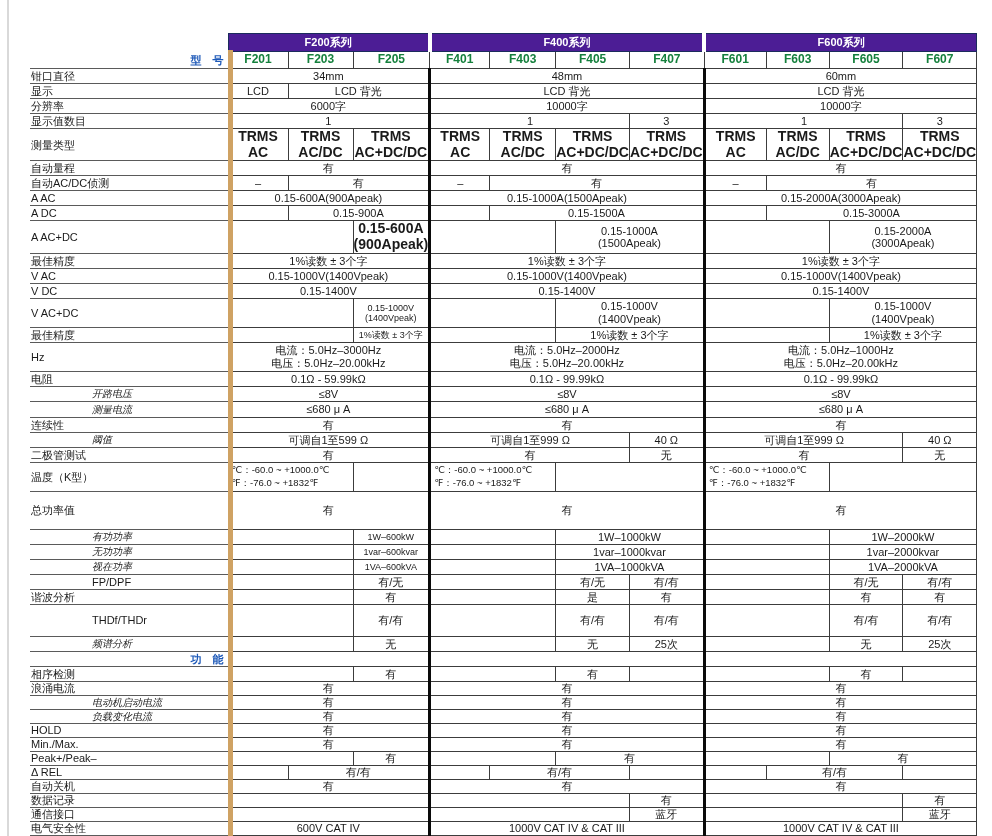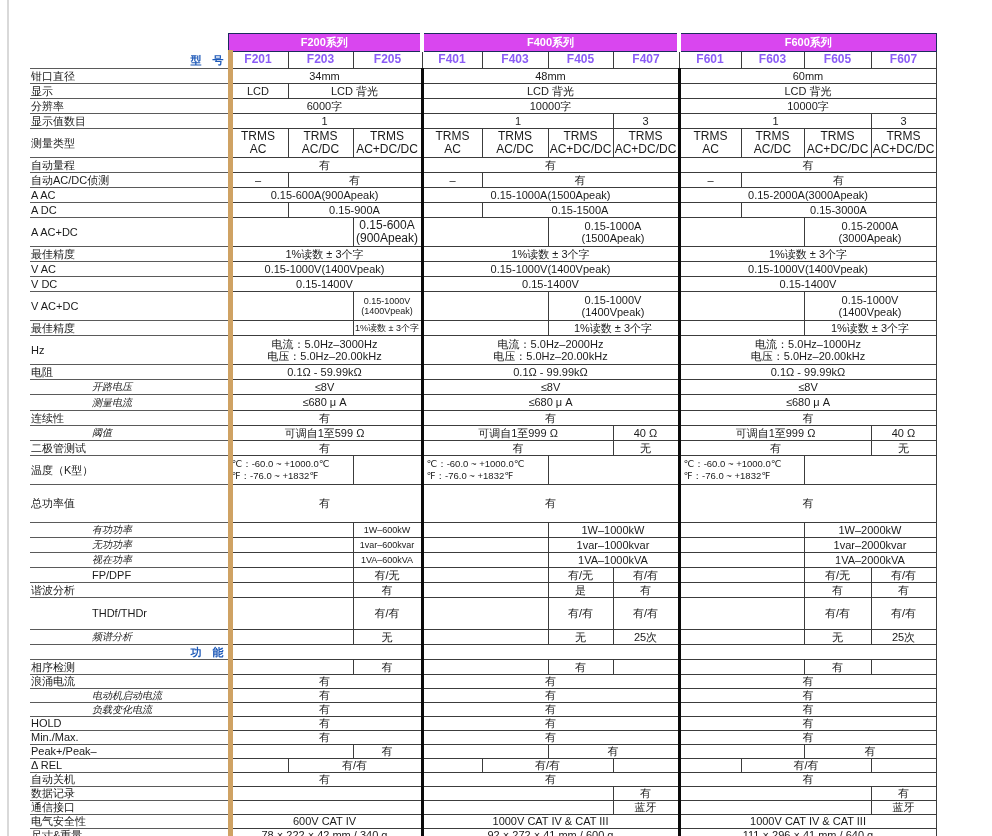--- a/index.html
+++ b/index.html
@@ -13,24 +13,24 @@
      line-height:1.12;white-space:pre-line;overflow:hidden;}
   
   td.lab{text-align:left;border:none;border-bottom:1px solid #5a5a5a;font-size:11px;padding-left:1px;}
   td.lab.nob{border-bottom:none;}
   td.lab.sec{color:#1d59b8;font-weight:bold;letter-spacing:4px;text-align:right;}
   td.lab.sub{padding-left:62px;font-family:"DejaVu Serif",serif;font-style:italic;font-size:10px;color:#222;}
   td.lab.sub2{padding-left:62px;font-size:11px;}
   
   td.cell{border:1px solid #3c3c3c;}
   td.bL{border-left:3px solid #0a0a0a;}
-  td.series{background:#d946ef;color:#fff;font-weight:bold;font-size:11px;border:1px solid #1b2b5c;}
+  td.series{background:#4c1d95;color:#fff;font-weight:bold;font-size:11px;border:1px solid #1b2b5c;}
   td.series.gap{border-left:4px solid #fff;}
-  td.model{color:#8b5cf6;font-weight:bold;font-size:12px;border:1px solid #3c3c3c;border-top:1px solid #888;}
-  td.meas{font-size:12px;}
+  td.model{color:#15803d;font-weight:bold;font-size:12px;border:1px solid #3c3c3c;border-top:1px solid #888;}
+  td.meas{font-size:14px;font-weight:bold;}
   td.small{font-size:9px;}
   td.left{text-align:left;padding-left:3px;font-size:9.5px;line-height:1.3;}
 </style>
 </head>
 <body>
 
 <div class="page-edge"></div>
 <div class="gold-bar"></div>
 
 <div class="tbl-wrap">

